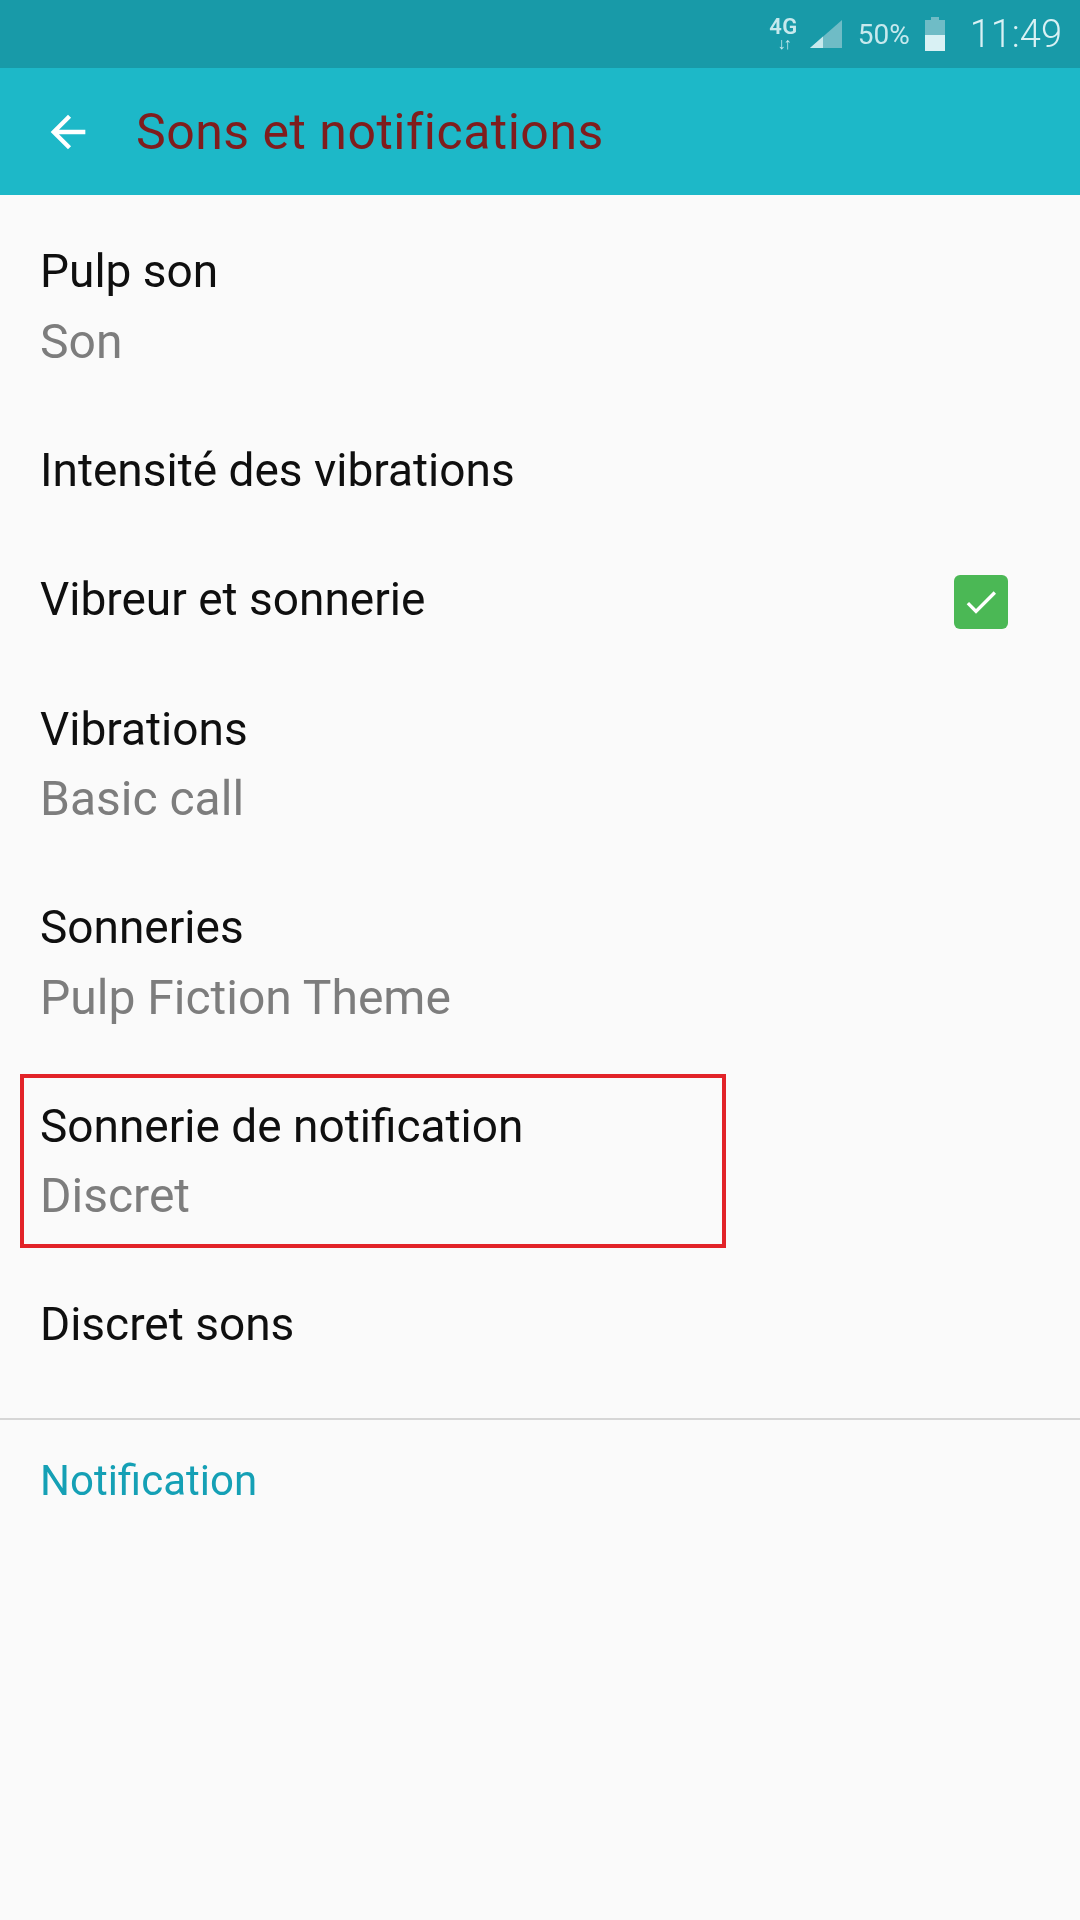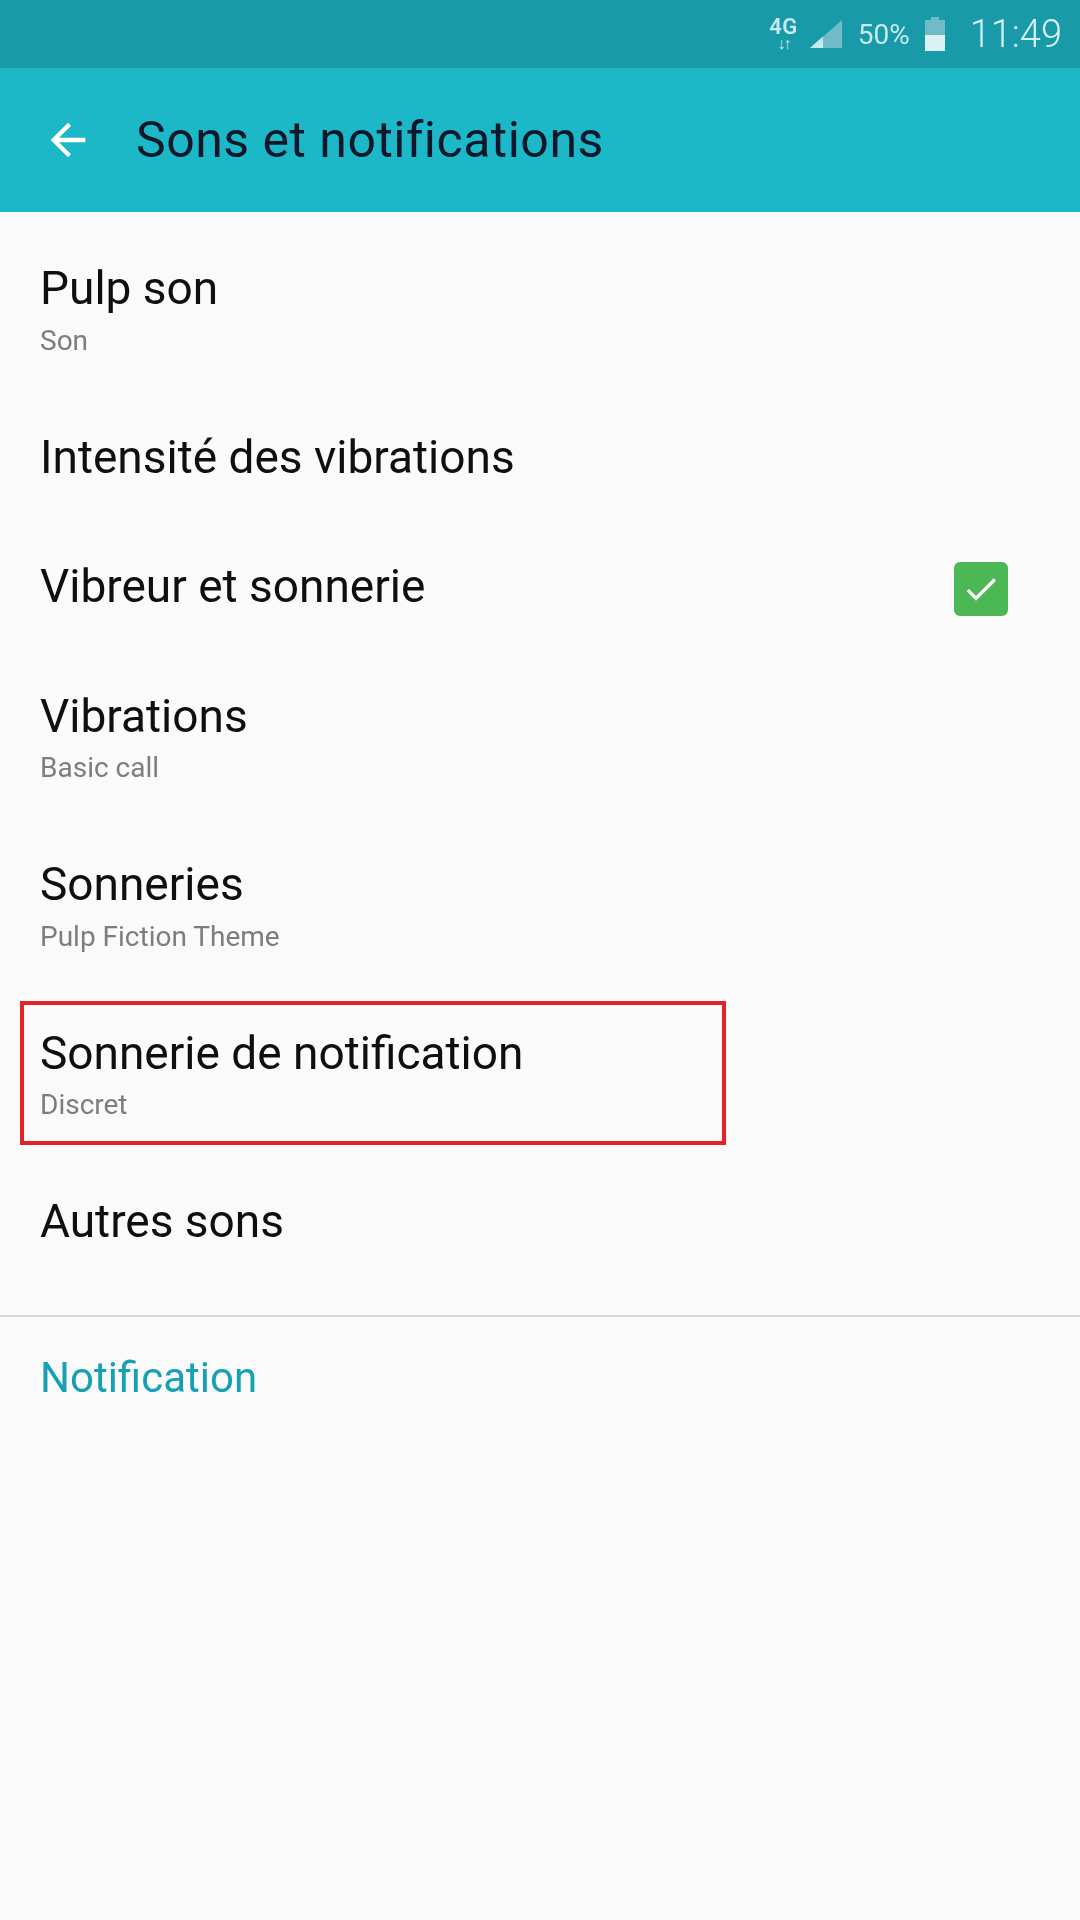--- a/index.html
+++ b/index.html
@@ -56,25 +56,25 @@
       margin-left: 2px;
     }
     .time {
       font-size: 38px;
       font-weight: 300;
       margin-left: 12px;
       color: #d9f1f4;
     }
     .app-bar {
       background: #1db8c8;
-      height: 144px;
+      height: 127px;
       display: flex;
       align-items: center;
       padding: 0 38px;
-      color: #0f172a;
+      color: #7f1d1d;
     }
     .back-button {
       width: 60px;
       height: 60px;
       display: flex;
       align-items: center;
       justify-content: center;
       cursor: pointer;
     }
     .app-title {
@@ -90,23 +90,23 @@
       padding: 36px 40px 36px 40px;
       cursor: pointer;
     }
     .item-title {
       font-size: 46px;
       color: #0f0f0f;
       line-height: 1.25;
       font-weight: 400;
     }
     .item-subtitle {
-      font-size: 28px;
+      font-size: 48px;
       color: #7d7d7d;
-      margin-top: 6px;
+      margin-top: 12px;
       font-weight: 400;
     }
     .item-with-control {
       display: flex;
       align-items: flex-end;
       justify-content: space-between;
     }
     .item-text {
       flex: 1;
     }
@@ -210,20 +210,20 @@
     <div class="item-subtitle">Pulp Fiction Theme</div>
   </div>
 
   <div class="list-item highlight">
     <div class="highlight-box"></div>
     <div class="item-title">Sonnerie de notification</div>
     <div class="item-subtitle">Discret</div>
   </div>
 
   <div class="list-item">
-    <div class="item-title">Autres sons</div>
+    <div class="item-title">Discret sons</div>
   </div>
 
   <div class="divider"></div>
 
   <div class="section-header">Notification</div>
 
 </div>
 
 </body></html>

